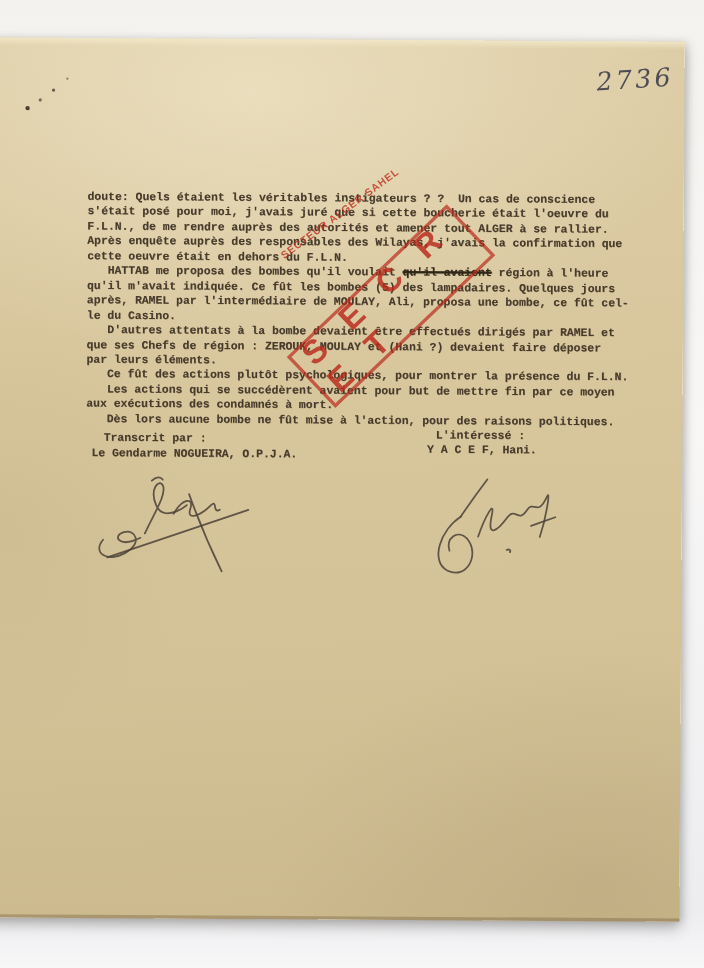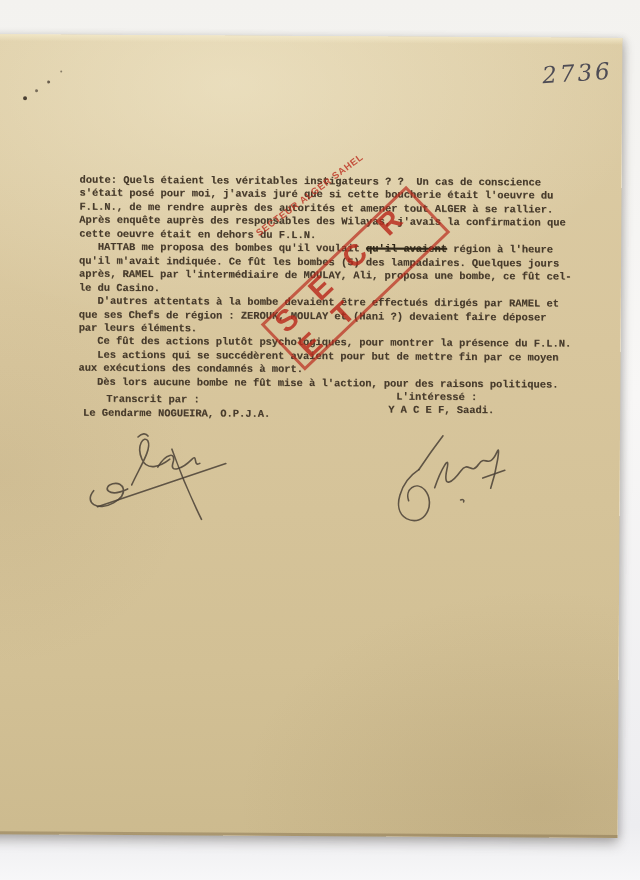--- a/index.html
+++ b/index.html
@@ -43,21 +43,21 @@
   }
   .tline{white-space:pre;}
   .struck{text-decoration:line-through;text-decoration-thickness:2px;color:#2f2718;}
 
   .footer-label,.footer-name{
     position:absolute;white-space:pre;
     font-family:"Liberation Mono","DejaVu Sans Mono",monospace;
     font-size:10.4px;font-weight:700;color:#473b2c;
     text-shadow:0.3px 0.3px 0 rgba(74,60,40,0.45);
   }
-  .f-left-label{left:118px;top:358px;text-align:right;}
+  .f-left-label{left:106px;top:358px;text-align:right;}
   .f-left-name{left:95px;top:372px;}
   .f-right-label{left:408px;top:354px;}
   .f-right-name{left:400px;top:367px;}
 
   .stamp-secret{
     position:absolute;left:266px;top:210px;width:195px;height:58px;
     border:3px solid rgba(186,42,28,0.85);
     transform:rotate(-44deg);
     display:flex;align-items:center;justify-content:center;
     opacity:0.82;
@@ -110,21 +110,21 @@
       <div class="tline">par leurs éléments.</div>
       <div class="tline">   Ce fût des actions plutôt psychologiques, pour montrer la présence du F.L.N.</div>
       <div class="tline">   Les actions qui se succédèrent avaient pour but de mettre fin par ce moyen</div>
       <div class="tline">aux exécutions des condamnés à mort.</div>
       <div class="tline">   Dès lors aucune bombe ne fût mise à l'action, pour des raisons politiques.</div>
     </div>
 
     <div class="footer-label f-left-label">Transcrit par :</div>
     <div class="footer-name f-left-name">Le Gendarme NOGUEIRA, O.P.J.A.</div>
     <div class="footer-label f-right-label">L'intéressé :</div>
-    <div class="footer-name f-right-name">Y A C E F, Saadi.</div>
+    <div class="footer-name f-right-name">Y A C E F, Hani.</div>
 
     <div class="sig sig-left">
       <svg width="160" height="105" viewBox="0 0 160 105">
         <path d="M14,72 C4,84 18,93 34,84 C50,75 44,62 33,65 C22,68 28,80 48,70"></path>
         <path d="M52,66 C60,48 72,30 68,22 C64,16 56,26 62,40 C67,52 80,48 90,40"></path>
         <path d="M78,48 C86,34 97,32 93,44 C90,54 102,50 112,40 C118,34 113,48 120,44"></path>
         <path d="M58,18 C62,14 66,14 68,17"></path>
         <path d="M18,88 L146,44"></path>
         <path d="M92,30 C100,52 112,80 122,100"></path>
       </svg>

